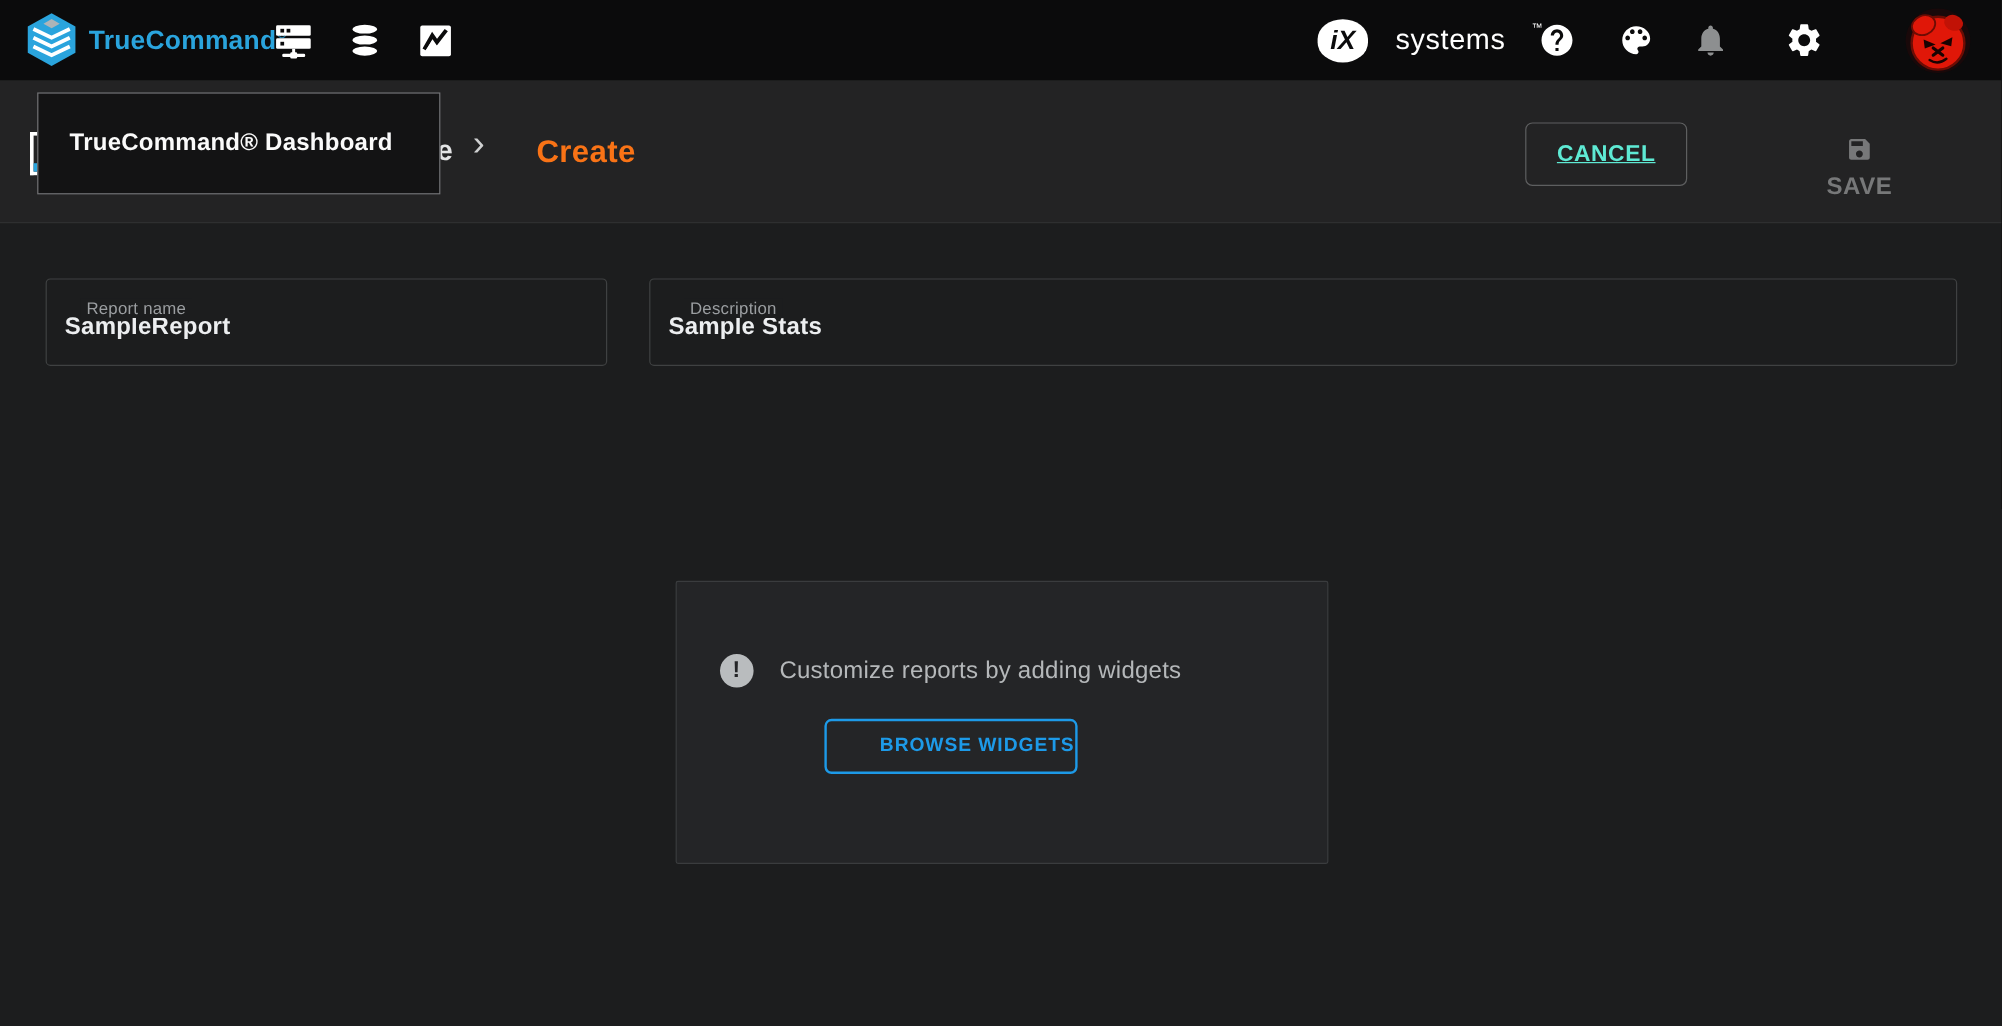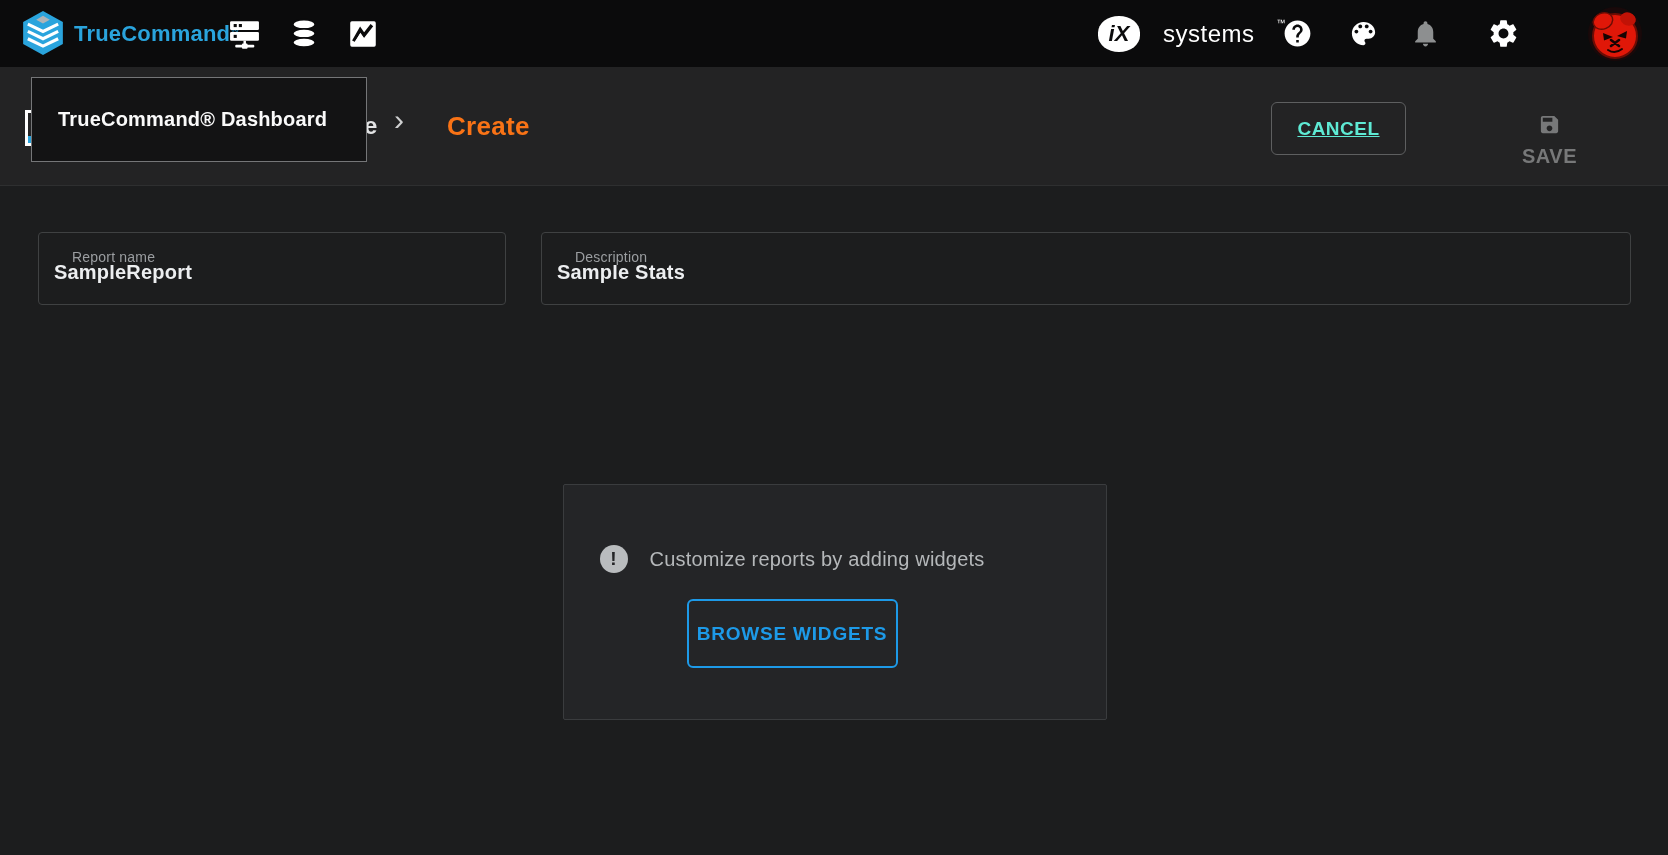--- a/index.html
+++ b/index.html
@@ -63,23 +63,23 @@
   .field-value{font-size:20px;font-weight:700;color:var(--text-light);letter-spacing:.2px;}
 
   
   .panel{position:absolute;left:563px;top:484px;width:544px;height:236px;background:var(--panel-bg);
          border:1px solid var(--panel-border);border-radius:2px;display:flex;flex-direction:column;
          align-items:center;padding-right:86px;}
   .panel-row{margin-top:60px;display:flex;align-items:center;gap:22px;}
   .info-circle{width:28px;height:28px;border-radius:50%;background:#b9bcbe;color:var(--panel-bg);
          font-size:19px;font-weight:700;display:flex;align-items:center;justify-content:center;}
   .panel-msg{font-size:20px;color:var(--muted-text);letter-spacing:.2px;}
-  .browse-btn{margin-top:26px;width:211px;height:69px;background:transparent;border:2px solid var(--accent-blue);
-         border-radius:6px;color:var(--accent-blue);font-size:19px;font-weight:700;letter-spacing:.8px;
-         cursor:pointer;font-family:inherit;}
+  .browse-btn{margin-top:26px;width:211px;height:46px;background:transparent;border:2px solid var(--accent-blue);
+         border-radius:6px;color:var(--accent-blue);font-size:16px;font-weight:700;letter-spacing:.8px;
+         cursor:pointer;font-family:inherit;text-align:right;}
 </style>
 </head>
 <body>
 
 <div class="app">
 
   <header class="topbar">
 
     <div class="abs tc-logo">
       <svg width="46" height="46" viewBox="0 0 44 44">

